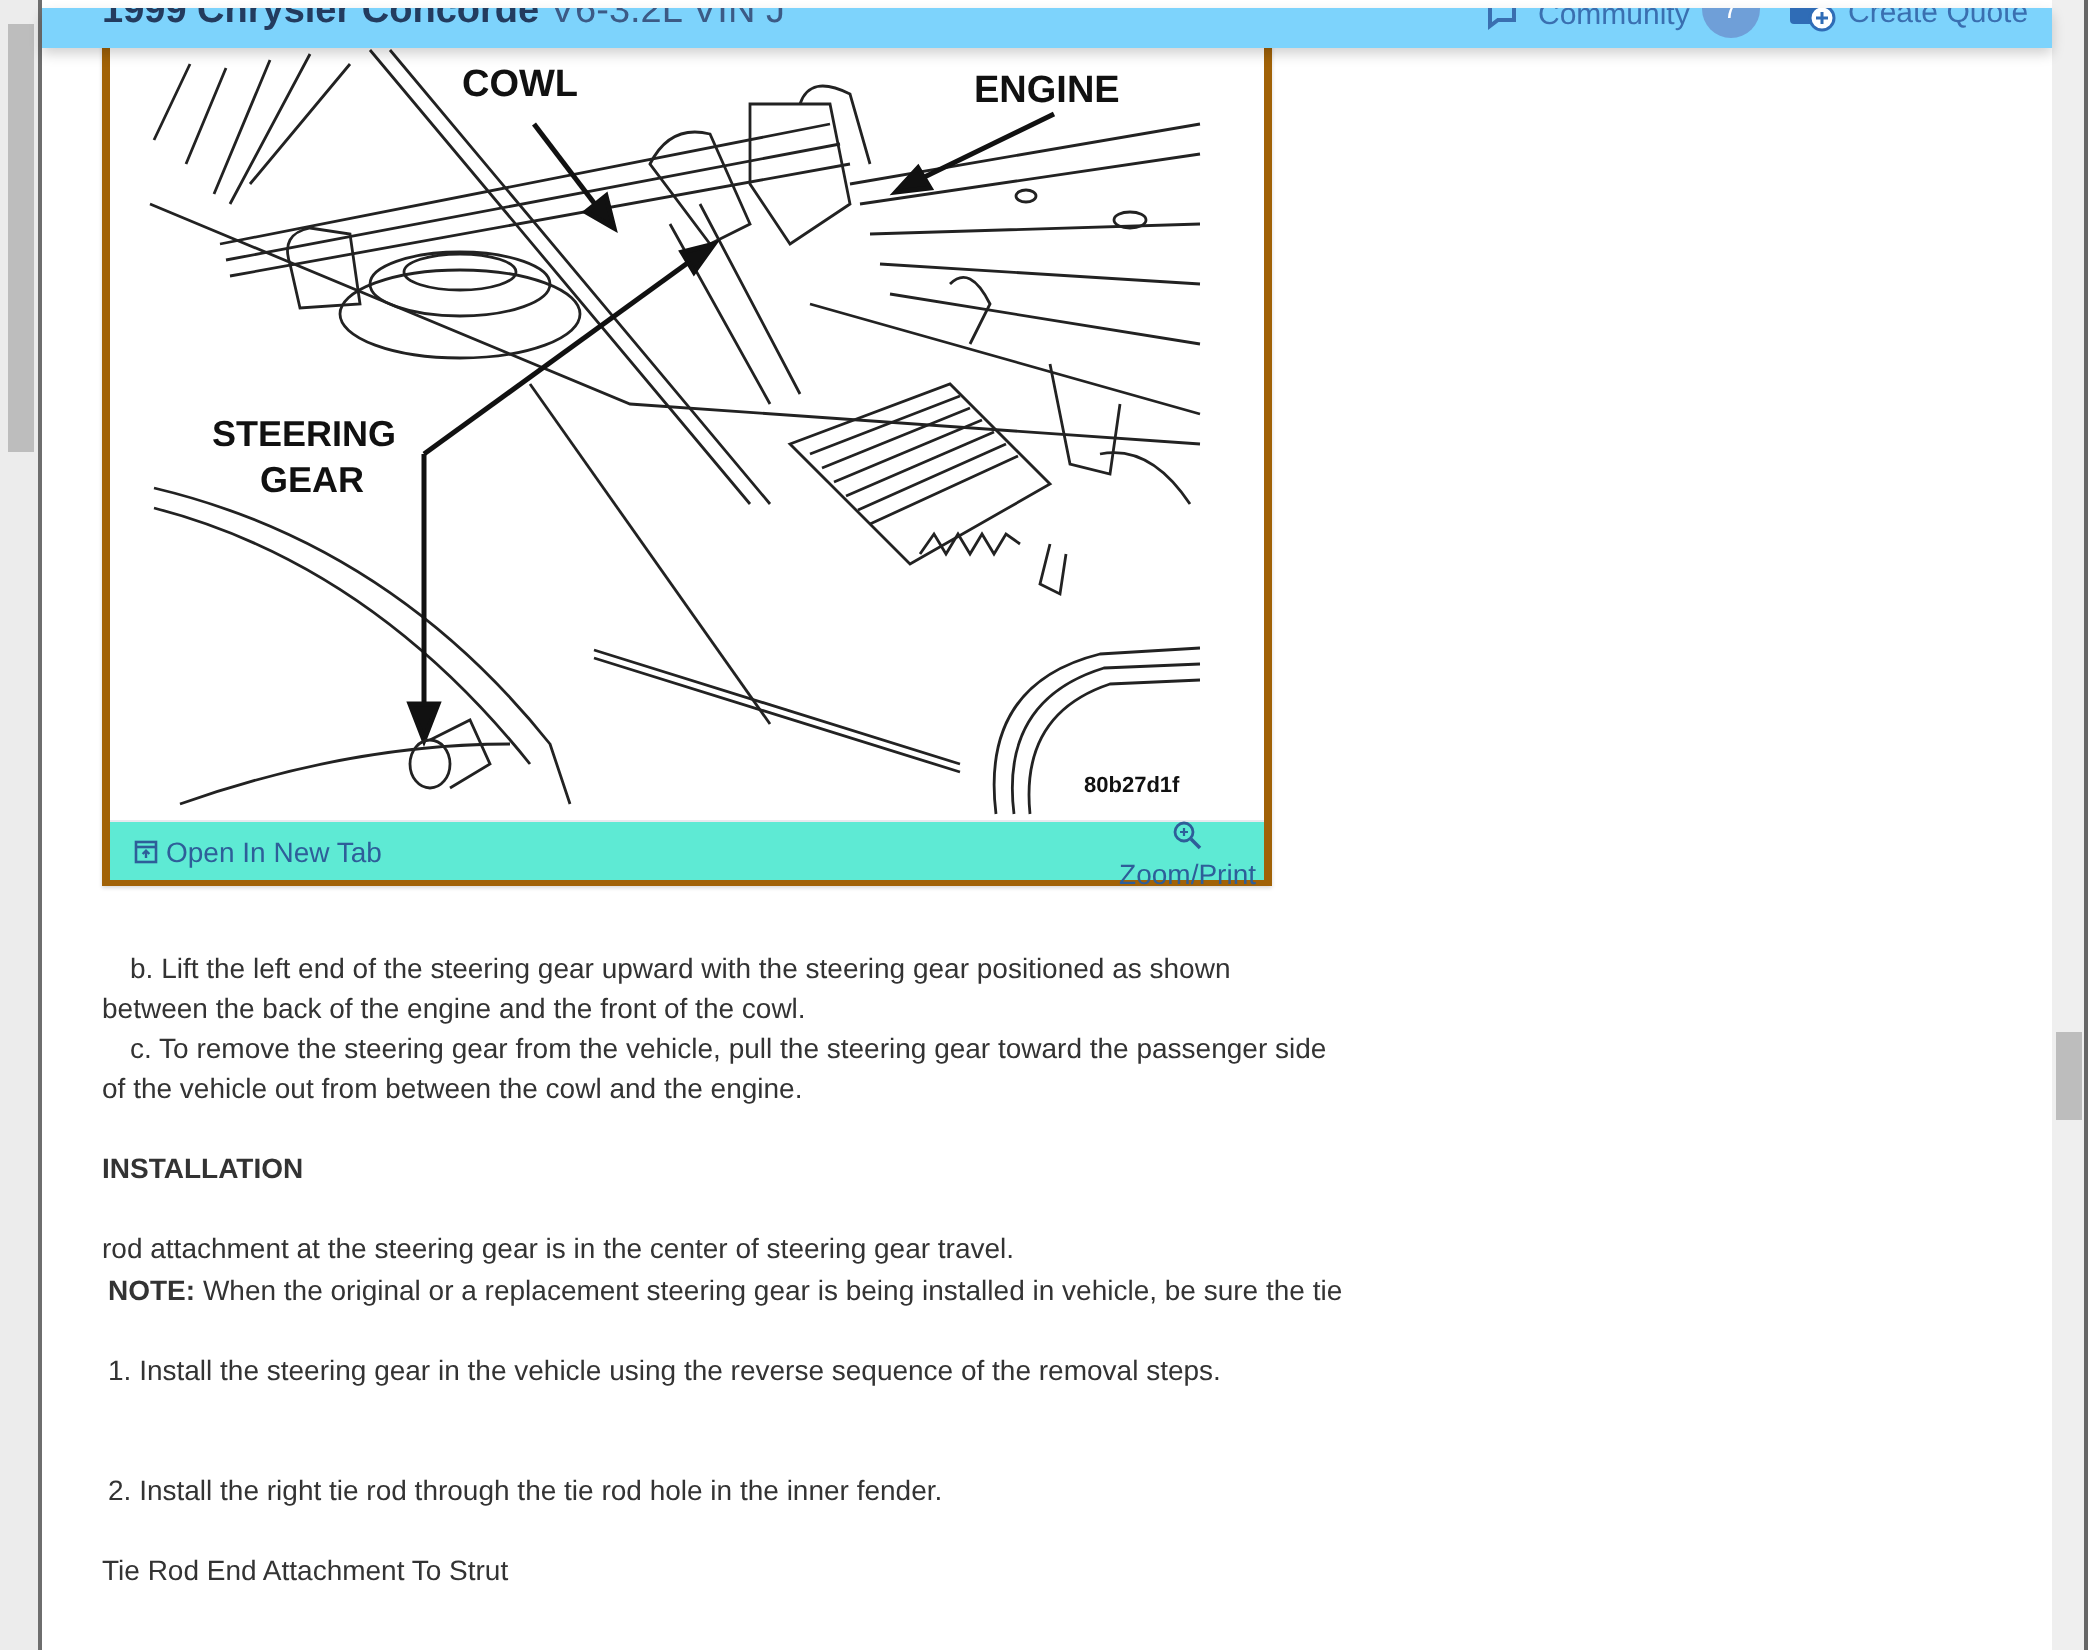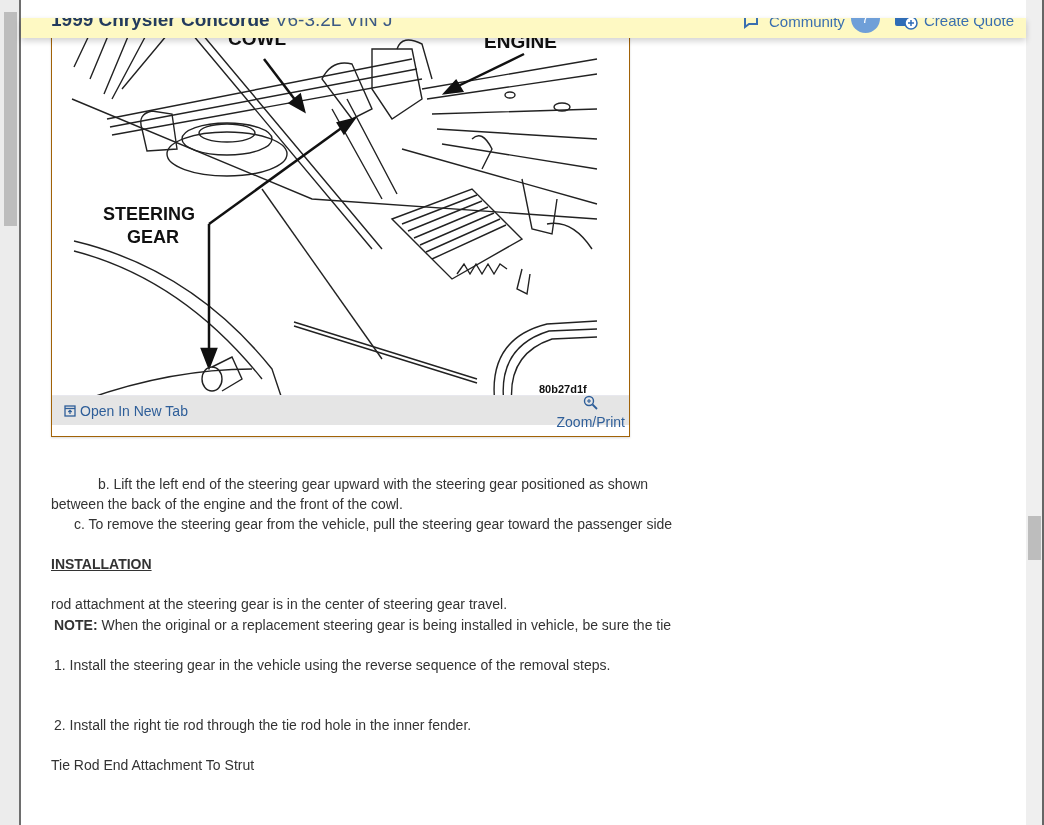--- a/index.html
+++ b/index.html
@@ -25,55 +25,55 @@
   .right-gutter {
     position:absolute; left:1026px; top:0; width:18px; height:825px;
     background:#efefef;
   }
   .right-edge { position:absolute; left:1042px; top:0; width:2px; height:825px; background:#666; }
   .right-scroll-thumb {
     position:absolute; left:1028px; top:516px; width:13px; height:44px; background:#bdbdbd;
   }
   
   .header {
-    position:absolute; left:21px; top:18px; width:1005px; height:20px;
-    background:#fef9c3; box-shadow:0 3px 6px rgba(0,0,0,0.18); z-index:5; overflow:hidden;
+    position:absolute; left:21px; top:4px; width:1005px; height:20px;
+    background:#7dd3fc; box-shadow:0 3px 6px rgba(0,0,0,0.18); z-index:5; overflow:hidden;
   }
   .header .title {
     position:absolute; left:30px; top:-9px; font-size:19px; color:#233b5e; white-space:nowrap;
   }
   .header .title b { font-weight:bold; }
   .header .title .sub { font-weight:normal; color:#3c5a85; }
   .hdr-btn { position:absolute; top:-8px; font-size:15px; color:#3a6fb0; white-space:nowrap; display:flex; align-items:center; }
   .hdr-community { left:722px; }
   .hdr-quote { left:873px; }
   .badge {
     display:inline-block; width:29px; height:29px; border-radius:50%; background:#6f9fd8;
     color:#fff; text-align:center; line-height:29px; font-size:14px; margin-left:6px; margin-top:-6px;
   }
   
   .figure {
     position:absolute; left:51px; top:18px; width:577px; height:417px;
-    border:1px solid #a16207; background:#fff; box-shadow:0 1px 2px rgba(0,0,0,0.15);
+    border:4px solid #a16207; background:#fff; box-shadow:0 1px 2px rgba(0,0,0,0.15);
   }
   .figure .image-area { position:absolute; left:0; top:0; width:577px; height:388px; overflow:hidden; }
   .figure .footer {
-    position:absolute; left:0; top:376px; width:577px; height:29px; background:#e5e5e5;
+    position:absolute; left:0; top:388px; width:577px; height:29px; background:#5eead4;
     border-top:1px solid #e8e8ee;
   }
   .figure .footer .link { position:absolute; top:7px; font-size:14px; color:#2e5e99; display:flex; align-items:center; gap:4px; }
   .figure .footer .open { left:12px; }
   .figure .footer .zoom { right:4px;flex-direction:column; }
   .lbl { font-family:"Liberation Sans", sans-serif; font-weight:bold; fill:#111; }
   
   .content { position:absolute; left:51px; top:474px; width:630px; font-size:14px; line-height:20px; color:#333; }
   .content p { margin:0; }
-  .indent { padding-left:14px;text-align:center; }
+  .indent { padding-left:14px; }
   .gap20 { height:20px; }
-  .heading { font-weight:bold;text-decoration:underline; }
+  .heading { font-weight:bold; }
   .note-b { font-weight:bold; }
 </style>
 </head>
 <body>
 
 <div class="outer-scroll">
   <div class="thumb"></div>
 </div>
 <div class="page-border"></div>
 
@@ -187,20 +187,21 @@
       </svg>
       <span>Zoom/Print</span>
     </div>
   </div>
 </div>
 
 <div class="content">
   <p class="indent">b. Lift the left end of the steering gear upward with the steering gear positioned as shown</p>
   <p>between the back of the engine and the front of the cowl.</p>
   <p class="indent">c. To remove the steering gear from the vehicle, pull the steering gear toward the passenger side</p>
+  <p>of the vehicle out from between the cowl and the engine.</p>
   <div class="gap20"></div>
   <p class="heading">INSTALLATION</p>
   <div class="gap20"></div>
   <p>rod attachment at the steering gear is in the center of steering gear travel.</p>
   <p style="padding-left:3px; margin-top:1px">
     <span class="note-b">NOTE:</span><span> When the original or a replacement steering gear is being installed in vehicle, be sure the tie</span>
   </p>
   <div class="gap20"></div>
   <p style="padding-left:3px">1. Install the steering gear in the vehicle using the reverse sequence of the removal steps.</p>
   <div class="gap20"></div>

